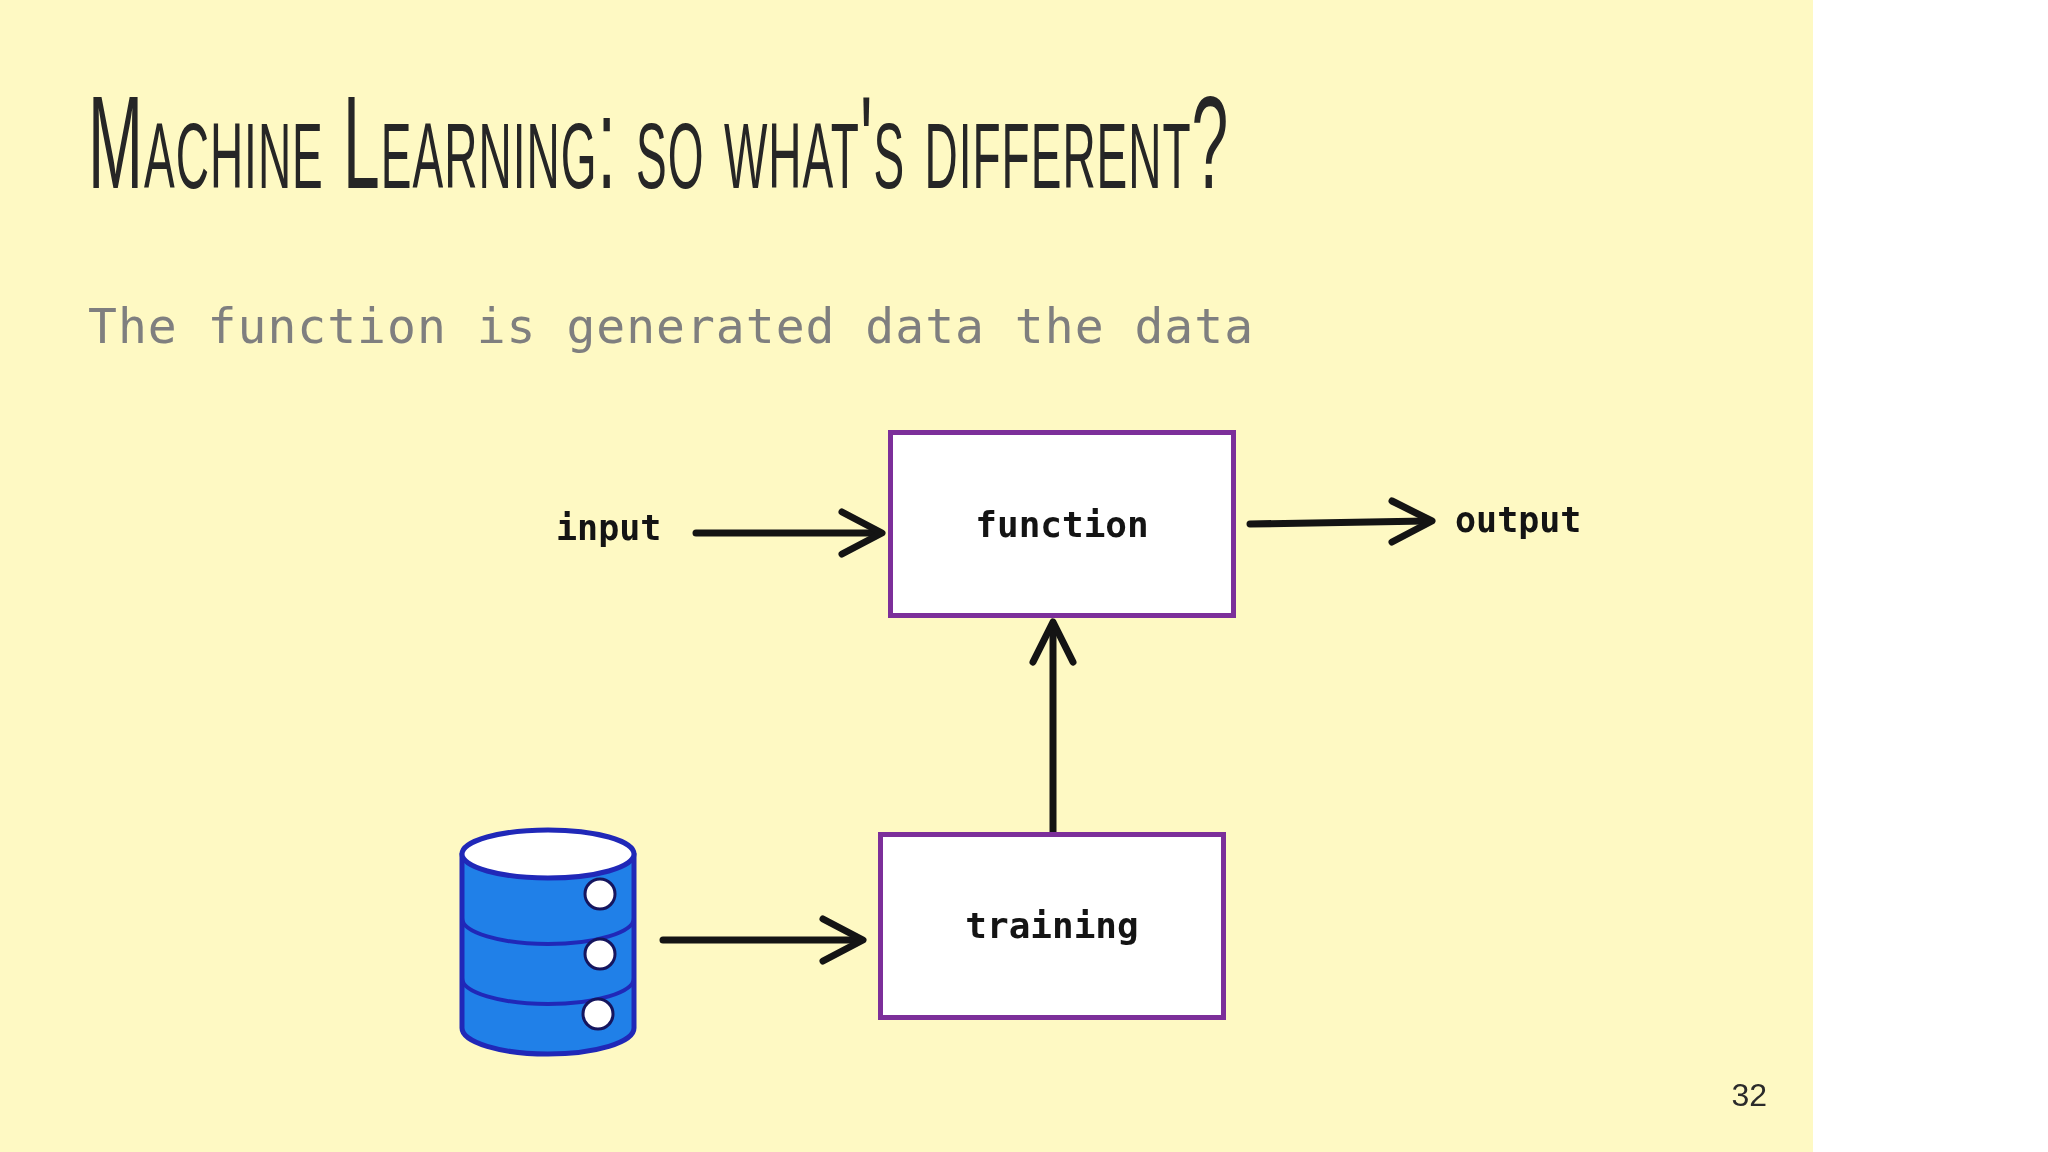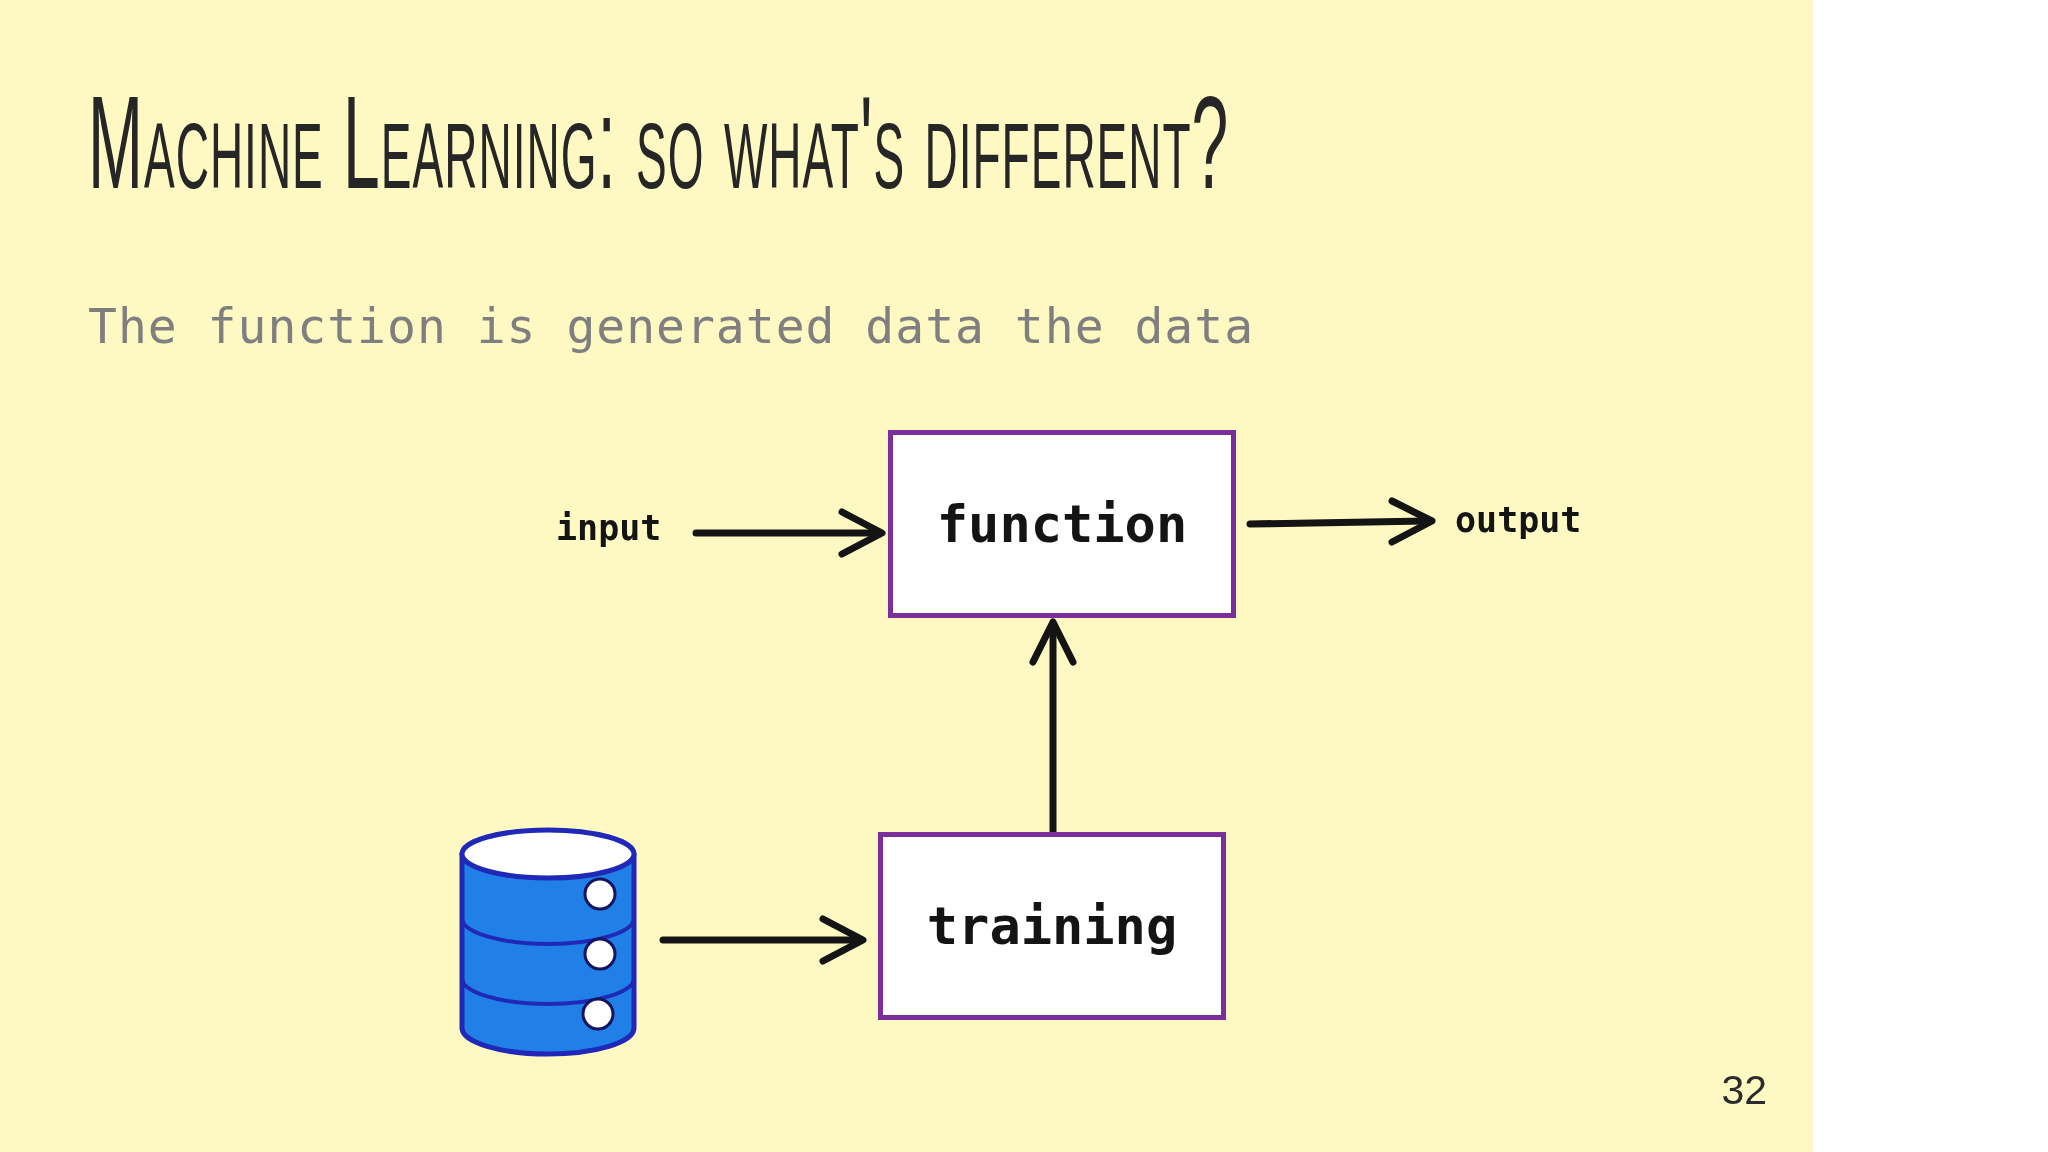--- a/index.html
+++ b/index.html
@@ -37,21 +37,21 @@
     font-family:"DejaVu Sans Mono", monospace;
   }
   .node {
     position:absolute;
     box-sizing:border-box;
     border:5px solid #7c2f9a;
     background:#ffffff;
     display:flex;
     align-items:center;
     justify-content:center;
-    font-size:52px;
+    font-size:36px;
     font-weight:700;
     color:#141414;
     font-family:"DejaVu Sans Mono", monospace;
   }
   .node-function { left:888px; top:430px; width:348px; height:188px; }
   .node-training { left:878px; top:832px; width:348px; height:188px; }
   .training-lines { text-align:left; line-height:1.35; }
   .io-label {
     position:absolute;
     font-size:35px;
@@ -72,21 +72,21 @@
   }
   .arrow-input    { left:692px;  top:500px; }
   .arrow-output   { left:1246px; top:490px; }
   .arrow-up       { left:1020px; top:612px; }
   .arrow-db       { left:655px;  top:907px; }
   .db-svg         { left:452px;  top:824px; }
   .page-number {
     position:absolute;
     right:46px; bottom:38px;
     font-family:"Liberation Sans", sans-serif;
-    font-size:41px;
+    font-size:32px;
     color:#2b2b2b;
   }
 </style>
 </head>
 <body>
 
 <div class="slide">
 
   <h1 class="title">Machine Learning: so what's different?</h1>
 

